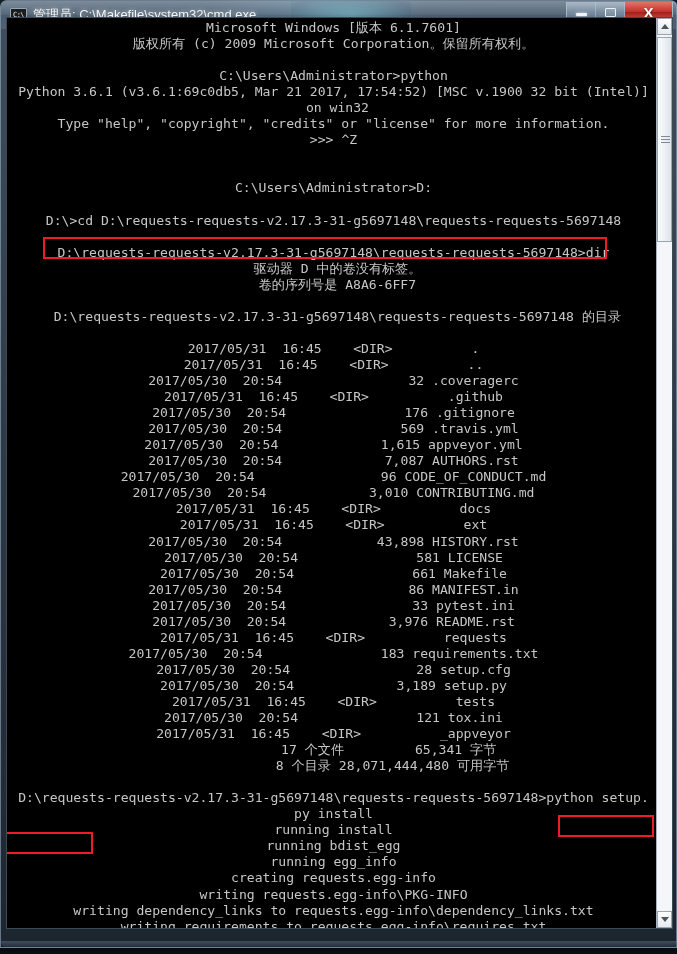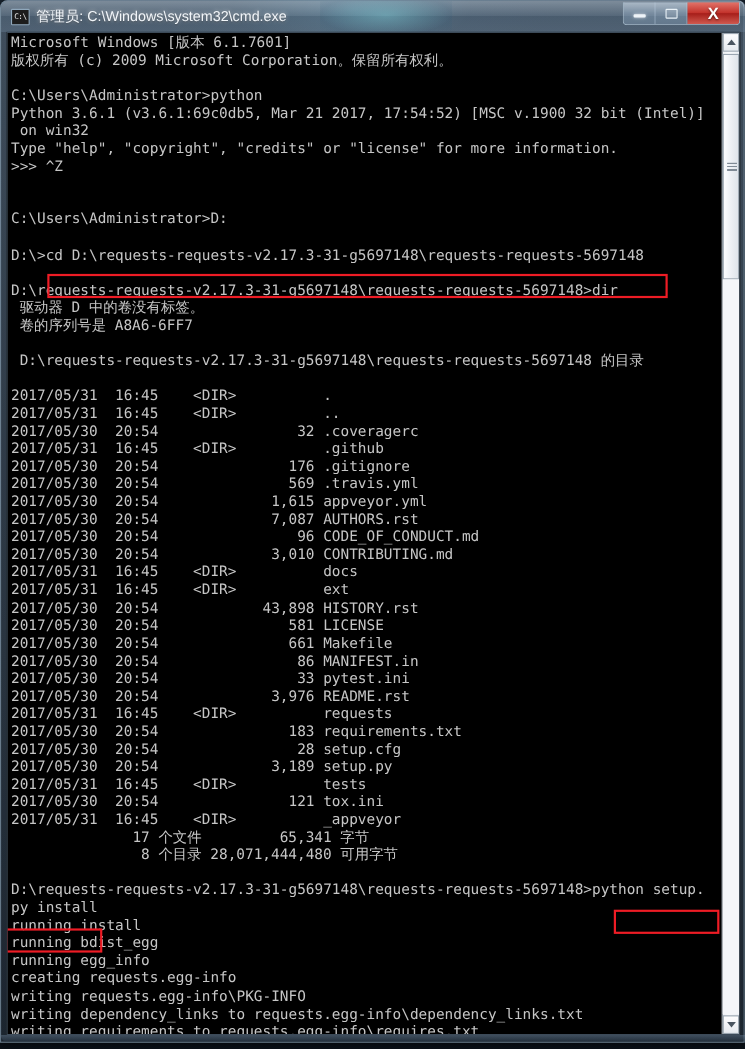--- a/index.html
+++ b/index.html
@@ -108,25 +108,26 @@
     font-family: "Liberation Sans", sans-serif;
     font-size: 15px;
     font-weight: bold;
     line-height: 15px;
     text-shadow: 0 1px 2px rgba(0,0,0,0.55);
   }
 
   
   .client {
     position: absolute;
-    left: 5px; top: 28px;
+    left: 5px; top: 16px;
     width: 667px; height: 912px;
     background: #000000;
     border: 1px solid #3c4a58;
     overflow: hidden;
+    text-align: center;
   }
   .console {
     position: absolute;
     left: 0; top: 0;
     width: 650px; height: 910px;
     background: #000000;
     padding: 2px 0 0 3px;
     color: #c6c6c6;
     font-family: "DejaVu Sans Mono", monospace;
     font-size: 13.1px;
@@ -199,21 +200,21 @@
 </style>
 </head>
 <body>
 
 <div class="desktop"></div>
 
 <div class="window">
 
   <div class="titlebar">
     <div class="title-icon">C:\</div>
-    <div class="title-text">管理员: C:\Windows\system32\cmd.exe</div>
+    <div class="title-text">管理员: C:\Makefile\system32\cmd.exe</div>
 
     <div class="capgroup">
       <div class="capbtn minimize">
         <span class="glyph"></span>
       </div>
       <div class="capbtn maximize">
         <span class="glyph"></span>
       </div>
       <div class="capbtn close">
         <span class="x">X</span>

